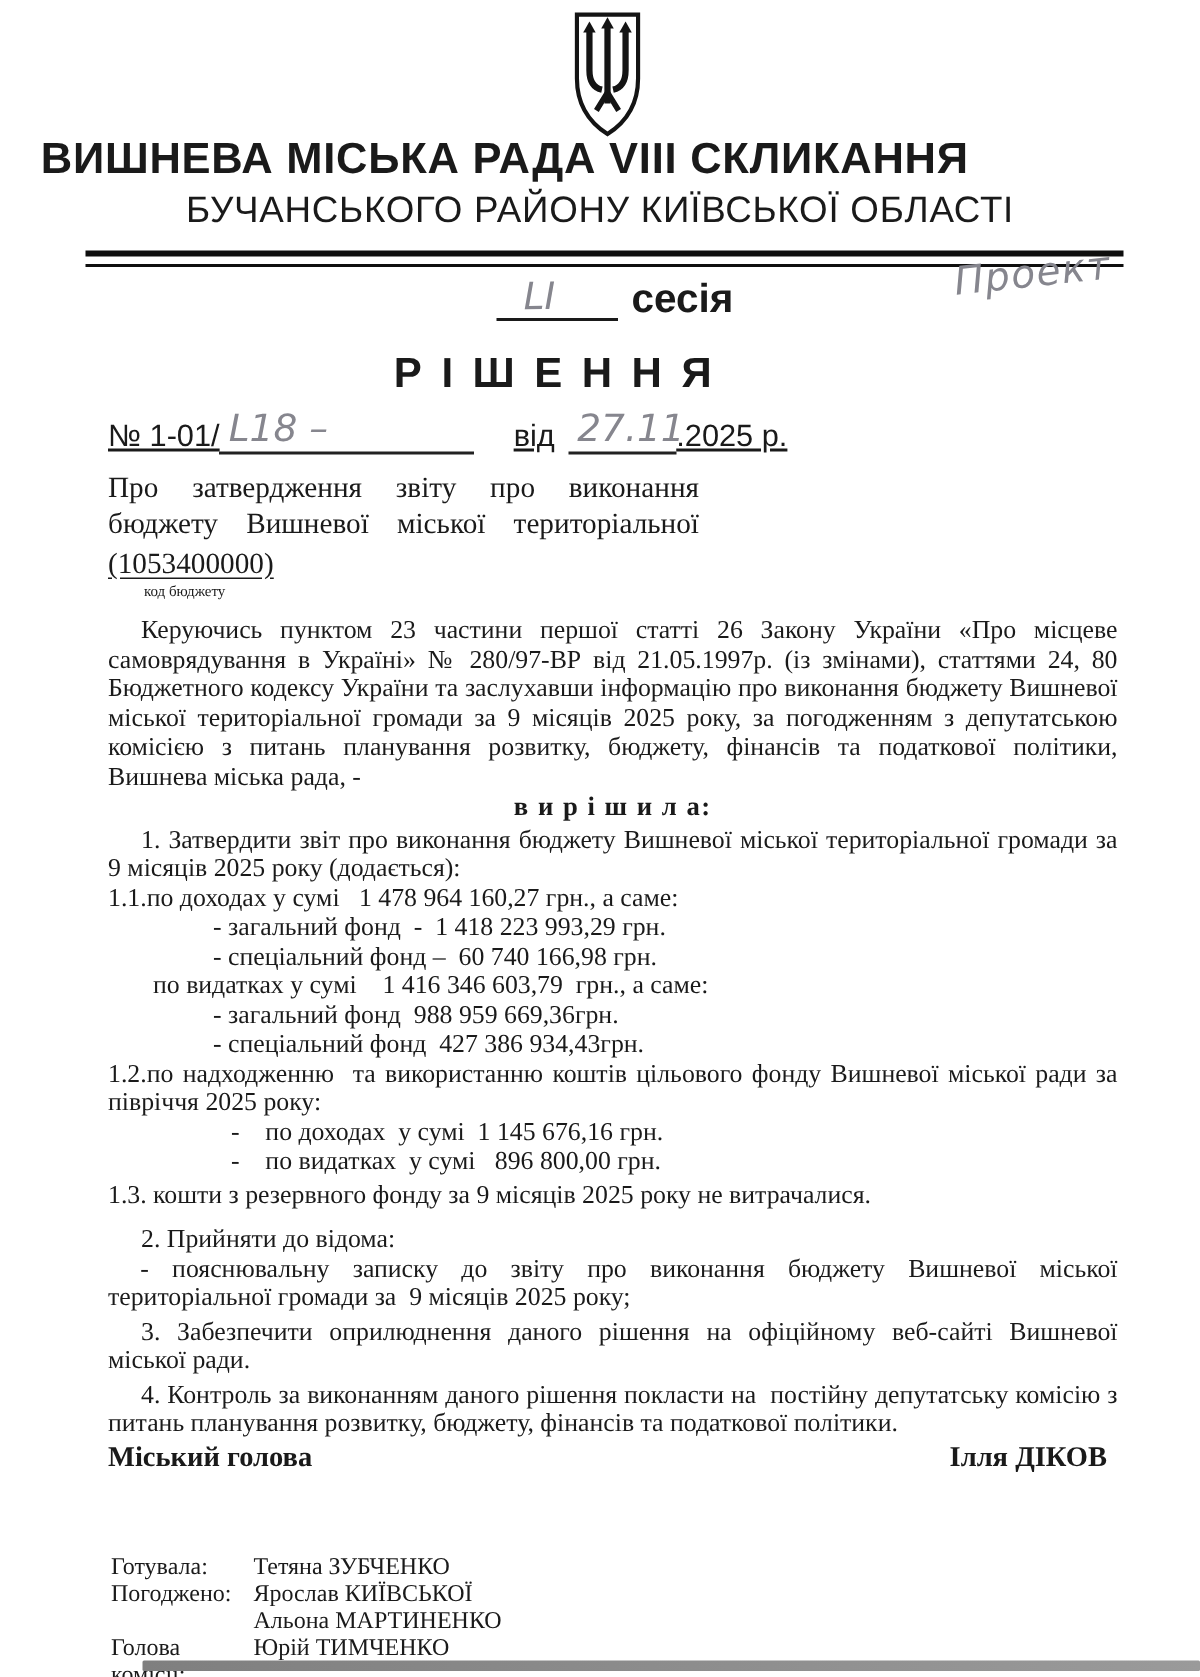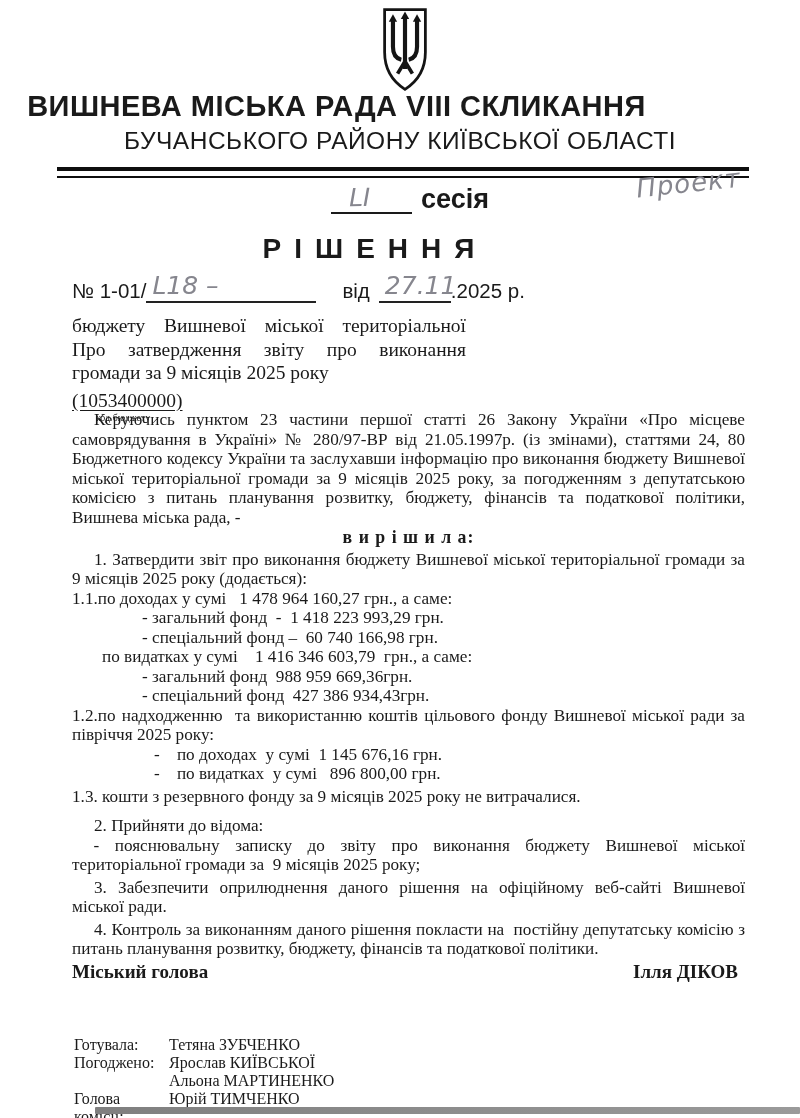--- a/index.html
+++ b/index.html
@@ -28,21 +28,21 @@
   .stamp{position:absolute;top:168px;left:636px;font-size:26px;transform:rotate(-6deg);
         letter-spacing:1px;}
 
   .decision-title{position:absolute;top:233px;left:0;width:708px;text-align:center;
         padding-left:42px;box-sizing:border-box;
         font-family:"Liberation Sans",sans-serif;font-weight:bold;font-size:28px;
         letter-spacing:13px;white-space:nowrap;}
 
   .numline{position:absolute;top:279px;left:72px;width:680px;height:30px;
         font-family:"Liberation Sans",sans-serif;font-size:20.5px;white-space:nowrap;}
-  .numline .seg{display:inline-block;vertical-align:baseline;}
+  .numline .seg{display:inline-block;vertical-align:baseline;text-decoration:underline;}
   .fill-line{display:inline-block;border-bottom:2px solid #222;height:22px;
         position:relative;vertical-align:bottom;}
   .fill-line .hand{position:absolute;left:6px;bottom:1px;font-size:25px;white-space:nowrap;}
   .w170{width:170px;} .w72{width:72px;}
   .sp28{display:inline-block;width:26px;} .sp8{display:inline-block;width:9px;}
 
   
   .subject{position:absolute;top:314px;left:72px;width:394px;font-size:19.5px;
         line-height:23.5px;}
   .subject .jline{text-align:justify;text-align-last:justify;white-space:nowrap;}
@@ -103,23 +103,22 @@
   <div class="session-label">сесія</div>
   <div class="stamp hand">Проект</div>
 
   <div class="decision-title">РІШЕННЯ</div>
 
   <div class="numline">
     <span class="seg">№ 1-01/</span><span class="fill-line w170"><span class="hand">L18 –</span></span><span class="sp28"></span><span class="seg">від</span><span class="sp8"></span><span class="fill-line w72"><span class="hand">27.11</span></span><span class="seg">.2025 р.</span>
   </div>
 
   <div class="subject">
+    <div class="jline">Про затвердження звіту про виконання</div>
     <div class="jline">бюджету Вишневої міської територіальної</div>
-    <div class="jline">Про затвердження звіту про виконання</div>
-    <div>громади за  9 місяців 2025 року</div>
     <div class="budget-code">(1053400000)</div>
     <div class="budget-caption">код бюджету</div>
   </div>
 
   <div class="main">
     <p class="preamble">Керуючись пунктом 23 частини першої статті 26 Закону України «Про місцеве самоврядування в Україні» № 280/97-ВР від 21.05.1997р. (із змінами), статтями 24, 80 Бюджетного кодексу України та заслухавши інформацію про виконання бюджету Вишневої міської територіальної громади за 9 місяців 2025 року, за погодженням з депутатською комісією з питань планування розвитку, бюджету, фінансів та податкової політики, Вишнева міська рада, -</p>
     <p class="resolved">в и р і ш и л а:</p>
     <p class="p-item">1. Затвердити звіт про виконання бюджету Вишневої міської територіальної громади за  9 місяців 2025 року (додається):</p>
     <p class="p-flush">1.1.по доходах у сумі   1 478 964 160,27 грн., а саме:</p>
     <p class="p-dash1">- загальний фонд  -  1 418 223 993,29 грн.</p>

